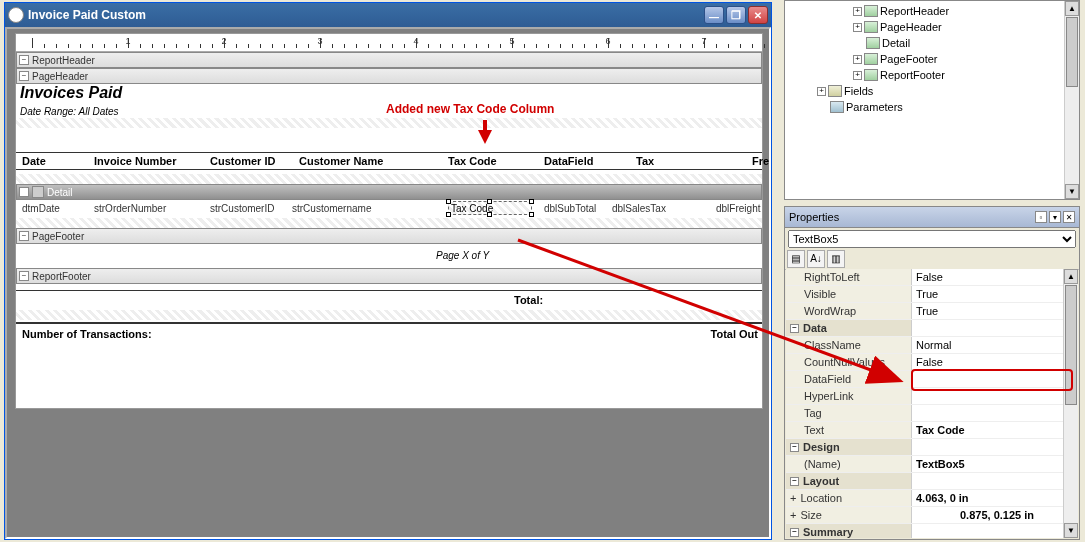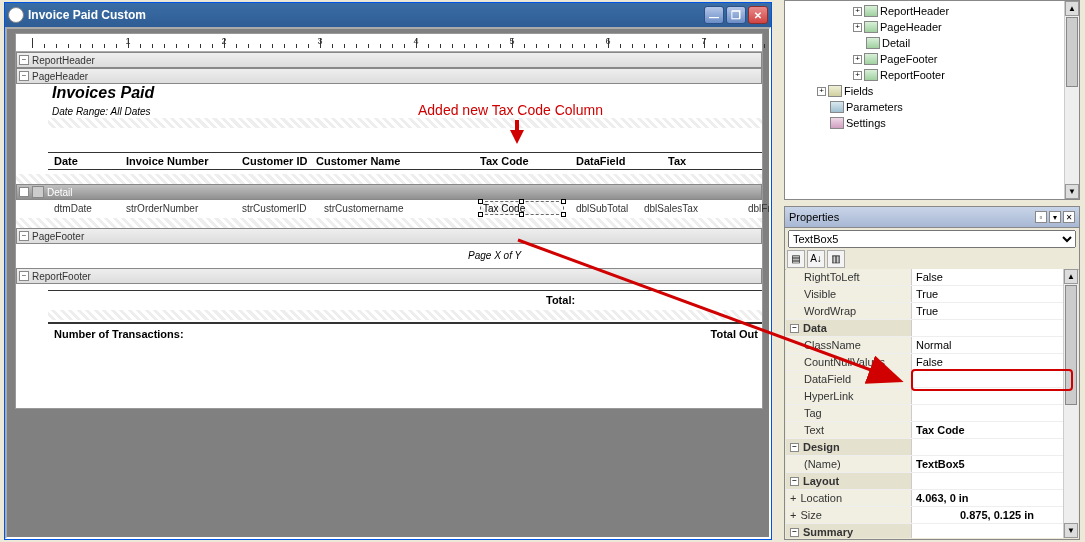--- a/index.html
+++ b/index.html
@@ -23,34 +23,34 @@
 .ruler .tick { position: absolute; top: 4px; height: 10px; border-left: 1px solid #333; }
 .ruler .tick.sm { top: 10px; height: 4px; }
 .ruler .num { position: absolute; top: 2px; transform: translateX(-50%); }
 
 .section-bar { height: 16px; background: linear-gradient(to bottom, #eee, #ddd); border: 1px solid #888; display: flex; align-items: center; font-size: 10px; color: #333; padding-left: 2px; }
 .section-bar .expcol { width: 10px; height: 10px; border: 1px solid #888; background: #fff; display: flex; align-items: center; justify-content: center; font-size: 8px; line-height: 1; margin-right: 3px; cursor: pointer; }
 .section-bar.detail { background: linear-gradient(to bottom, #c0c0c0, #909090); color: #fff; }
 .section-bar .deticon { width: 12px; height: 12px; background: #ccc; border: 1px solid #888; margin-right: 3px; }
 
 .section-content { background: #fff; position: relative; }
-.dotgrid { background-image: radial-gradient(#999 0.5px, transparent 0.5px); background-size: 8px 8px; background-position: 2px 2px; margin-left: 32px; }
+.dotgrid { background-image: radial-gradient(#999 0.5px, transparent 0.5px); background-size: 8px 8px; background-position: 2px 2px; }
 .hatch { background: repeating-linear-gradient(45deg, #fff, #fff 3px, #eee 3px, #eee 6px); }
 
 .rpt-title { position: absolute; left: 4px; top: 0px; font-size: 16px; font-weight: bold; font-style: italic; }
 .rpt-daterange { position: absolute; left: 4px; top: 22px; font-size: 10px; font-style: italic; }
 .hatchbar { position: absolute; left: 0; right: 0; height: 10px; }
 .col-header-row { position: absolute; left: 0; right: 0; height: 18px; background: #fff; border-top: 1px solid #333; border-bottom: 1px solid #333; }
 .col-header { position: absolute; font-size: 11px; font-weight: bold; top: 2px; }
 
 .detail-field { position: absolute; font-size: 10px; top: 3px; color: #333; }
 .selhandle { width: 5px; height: 5px; background: #fff; border: 1px solid #000; position: absolute; }
 .sel-box { position: absolute; border: 1px dashed #666; }
 
-.annotation { position: absolute; color: #d10000; font-size: 14px; font-weight: normal; }
+.annotation { position: absolute; color: #d10000; font-size: 12px; font-weight: bold; }
 .red-arrow-down { width: 0; height: 0; border-left: 7px solid transparent; border-right: 7px solid transparent; border-top: 14px solid #d10000; position: absolute; }
 .red-arrow-down::before { content: ""; position: absolute; left: -2px; top: -24px; width: 4px; height: 12px; background: #d10000; }
 
 .page-xy { position: absolute; font-size: 10px; font-style: italic; }
 .total-line { position: absolute; left: 0; right: 0; height: 1px; background: #333; }
 .total-lbl { position: absolute; font-size: 11px; font-weight: bold; }
 
 .dark-fill { position: absolute; left: 8px; top: 382px; right: 6px; bottom: 6px; background: #808080; }
 
 
@@ -192,21 +192,21 @@
         <div class="rpt-daterange">Date Range: All Dates</div>
         <div class="hatch hatchbar" style="top:34px;"></div>
 
         <div class="annotation" style="left:370px; top:18px;">Added new Tax Code Column</div>
         <div class="red-arrow-down" style="left:462px; top:46px;"></div>
 
         <div class="col-header-row" style="top:68px;">
           <div class="col-header" style="left:6px">Date</div>
           <div class="col-header" style="left:78px">Invoice Number</div>
           <div class="col-header" style="left:194px">Customer ID</div>
-          <div class="col-header" style="left:268px">Customer Name</div>
+          <div class="col-header" style="left:283px">Customer Name</div>
           <div class="col-header" style="left:432px">Tax Code</div>
           <div class="col-header" style="left:528px">DataField</div>
           <div class="col-header" style="left:620px">Tax</div>
           <div class="col-header" style="left:736px">Freight</div>
         </div>
       </div>
       <div class="hatch" style="height:10px"></div>
 
       <div class="section-bar detail">
         <span class="expcol">−</span>
@@ -296,26 +296,20 @@
         <span class="sp" style="width: 30px;"></span>
         <span class="pm">+</span>
         <span class="iconsq fields"></span>
         <span>Fields</span>
       </div>
       <div class="row">
         <span class="sp" style="width: 30px;"></span>
         <span style="width: 13px; display: inline-block;"></span>
         <span class="iconsq params"></span>
         <span>Parameters</span>
-      </div>
-      <div class="row">
-        <span class="sp" style="width: 30px;"></span>
-        <span style="width: 13px; display: inline-block;"></span>
-        <span class="iconsq settings"></span>
-        <span>Settings</span>
       </div>
     </div>
   <div class="scrollbar-v">
     <div class="arr" style="top:0">▲</div>
     <div class="thumb" style="top:16px; height:70px"></div>
     <div class="arr" style="bottom:0">▼</div>
   </div>
 </div>
 
 <div class="props-panel">

